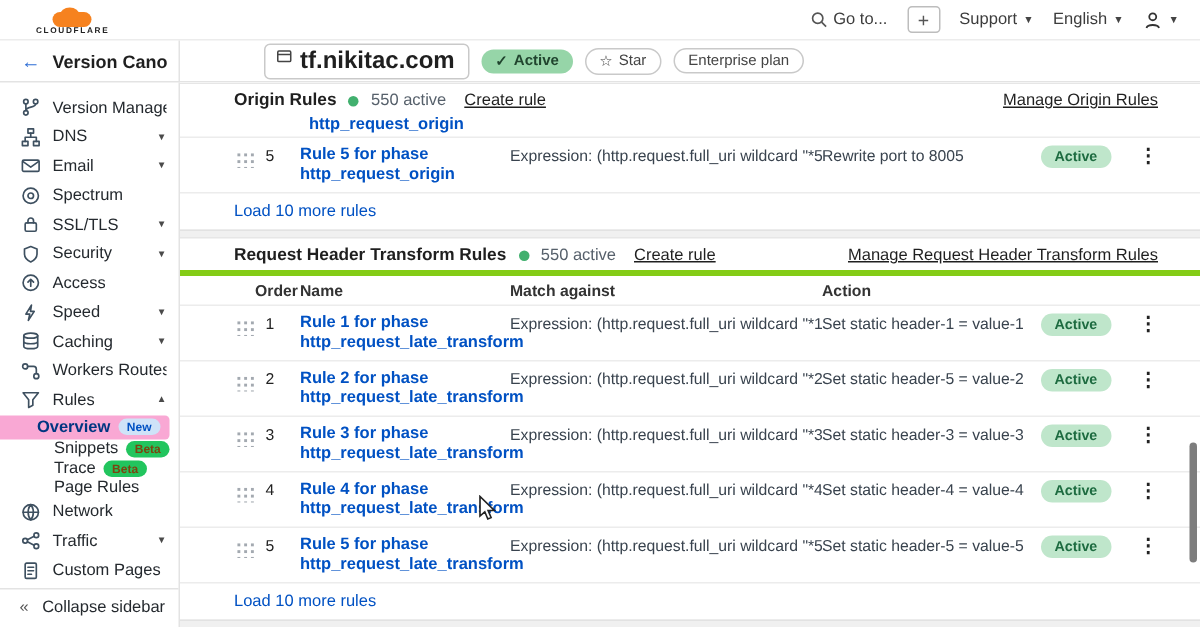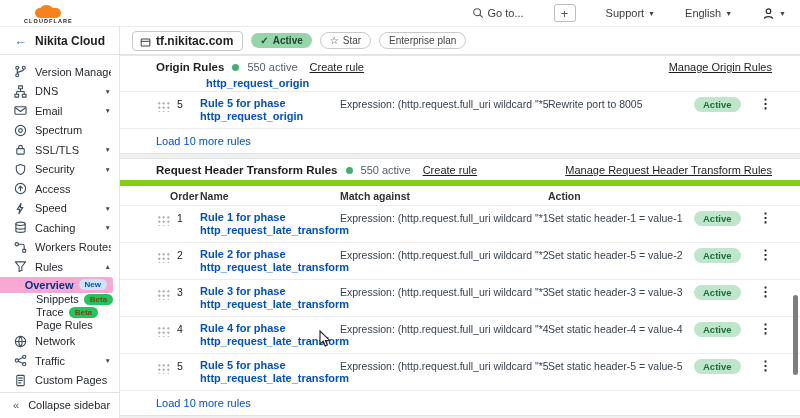--- a/index.html
+++ b/index.html
@@ -7,33 +7,33 @@
   body { font-family:"Liberation Sans", sans-serif; background:#fff; color:#313131; }
   .app { width:800px; height:418px; position:relative; display:flex; flex-direction:column; overflow:hidden; background:#fff; }
 
   
   .topbar { height:27px; display:flex; align-items:center; padding:0 14px 0 10px; border-bottom:1px solid #ececec; flex:0 0 27px; }
   .logo { display:flex; flex-direction:column; align-items:center; line-height:1; margin-left:14px; margin-top:3px; }
   .logo-cloud { width:34px; height:13px; position:relative; }
   .logo-cloud .c1 { position:absolute; left:4px; top:3px; width:26px; height:10px; background:#f6821f; border-radius:6px; }
   .logo-cloud .c2 { position:absolute; left:9px; top:0; width:13px; height:10px; background:#f6821f; border-radius:50%; }
   .logo-text { font-size:5.5px; font-weight:bold; letter-spacing:1.1px; color:#222; margin-top:1px; }
-  .top-right { margin-left:auto; display:flex; align-items:center; gap:30px; font-size:11px; color:#3c3c3c; }
+  .top-right { margin-left:auto; display:flex; align-items:center; gap:13px; font-size:11px; color:#3c3c3c; }
   .top-item { display:flex; align-items:center; gap:4px; cursor:pointer; }
   .caret { font-size:7px; color:#444; }
   .plus-btn { width:22px; height:18px; border:1px solid #bdbdbd; border-radius:3px; display:flex; align-items:center; justify-content:center; font-size:13px; color:#555; }
   svg.ic { display:block; }
 
   
   .zonebar { height:28px; display:flex; align-items:stretch; border-bottom:1px solid #e3e3e3; flex:0 0 28px; }
   .zonebar-left { width:120px; flex:0 0 120px; display:flex; align-items:center; gap:8px; padding-left:14px; border-right:1px solid #e3e3e3; }
   .back-arrow { color:#2f6fd6; font-size:13px; }
   .account-name { font-size:12px; font-weight:bold; color:#1f1f1f; }
   .zonebar-main { display:flex; align-items:center; gap:8px; padding-left:12px; }
-  .zone-chip { display:flex; align-items:flex-end; gap:5px; border:1px solid #c9c9c9; border-radius:4px; padding:2px 9px 2px 7px; font-size:12px; font-weight:bold; color:#1f1f1f; background:#fff; }
+  .zone-chip { display:flex; align-items:flex-start; gap:5px; border:1px solid #c9c9c9; border-radius:4px; padding:2px 9px 2px 7px; font-size:16px; font-weight:bold; color:#1f1f1f; background:#fff;margin-left:44px; }
   .pill { display:inline-flex; align-items:center; gap:4px; border-radius:10px; font-size:10px; padding:2px 9px; }
   .pill-active { background:#96d5a8; color:#20442e; font-weight:bold; }
   .pill-outline { border:1px solid #c9c9c9; color:#444; background:#fff; }
 
   
   .content { flex:1; display:flex; min-height:0; position:relative; }
 
   
   .sidebar { width:120px; flex:0 0 120px; border-right:1px solid #e3e3e3; padding-top:7px; display:flex; flex-direction:column; font-size:11px; position:relative; }
   .nav-item { display:flex; align-items:center; gap:8px; padding:3px 8px 3px 13px; height:19.5px; cursor:pointer; color:#24292e; }
@@ -50,21 +50,21 @@
   .collapse-icon { color:#555; font-size:11px; }
 
   
   .main { flex:1; min-width:0; overflow:hidden; position:relative; background:#fff; }
   .sec-head { display:flex; align-items:center; gap:8px; padding:5px 28px 4px 36px; border-top:1px solid #e6e6e6; }
   .sec-title { font-size:11.5px; font-weight:bold; color:#1f1f1f; }
   .dot { width:7px; height:7px; border-radius:50%; background:#41b06e; display:inline-block; }
   .sec-active { font-size:11px; color:#56606b; }
   .create-link { font-size:11px; color:#1f1f1f; text-decoration:underline; cursor:pointer; margin-left:4px; }
   .manage-link { margin-left:auto; font-size:11px; color:#1f1f1f; text-decoration:underline; cursor:pointer; }
-  .col-head { display:flex; align-items:center; padding:4px 28px 3px 50px; border-top:6px solid #84cc16; font-size:10.5px; color:#333; font-weight:bold; }
+  .col-head { display:flex; align-items:center; padding:4px 28px 3px 50px; border-top:4px solid #84cc16; font-size:10.5px; color:#333; font-weight:bold; }
   .col-head .ch-order { width:30px; }
   .col-head .ch-name  { width:140px; }
   .col-head .ch-match { width:208px; }
   .col-head .ch-action{ flex:1; }
   .row { display:flex; align-items:flex-start; padding:5px 28px 5px 36px; border-top:1px solid #ececec; }
   .handle { width:14px; flex:0 0 14px; height:12px; margin-top:3px;
             background-image:radial-gradient(circle, #a3a9b0 1px, transparent 1.1px);
             background-size:4.5px 4.5px; background-position:1px 1px; background-repeat:repeat; cursor:grab; }
   .col-order { width:30px; flex:0 0 30px; font-size:10.5px; color:#222; padding-left:7px; padding-top:1px; }
   .col-name { width:140px; flex:0 0 140px; padding-right:8px; }
@@ -121,21 +121,21 @@
             <path d="M2.5 12.5c.8-2.8 8.2-2.8 9 0"></path>
           </svg>
         <span class="caret">▼</span>
       </div>
     </div>
   </div>
 
   <div class="zonebar">
     <div class="zonebar-left">
       <span class="back-arrow">←</span>
-      <span class="account-name">Nikita Cloud</span>
+      <span class="account-name">Version Cano</span>
     </div>
     <div class="zonebar-main">
       <div class="zone-chip">
         <svg class="ic" width="11" height="11" viewBox="0 0 14 14" fill="none" stroke="#444" stroke-width="1.3">
             <rect x="1.5" y="2.5" width="11" height="9" rx="1"></rect>
             <path d="M1.5 5.5h11"></path>
           </svg>
         <span>tf.nikitac.com</span>
       </div>
       <span class="pill pill-active">

